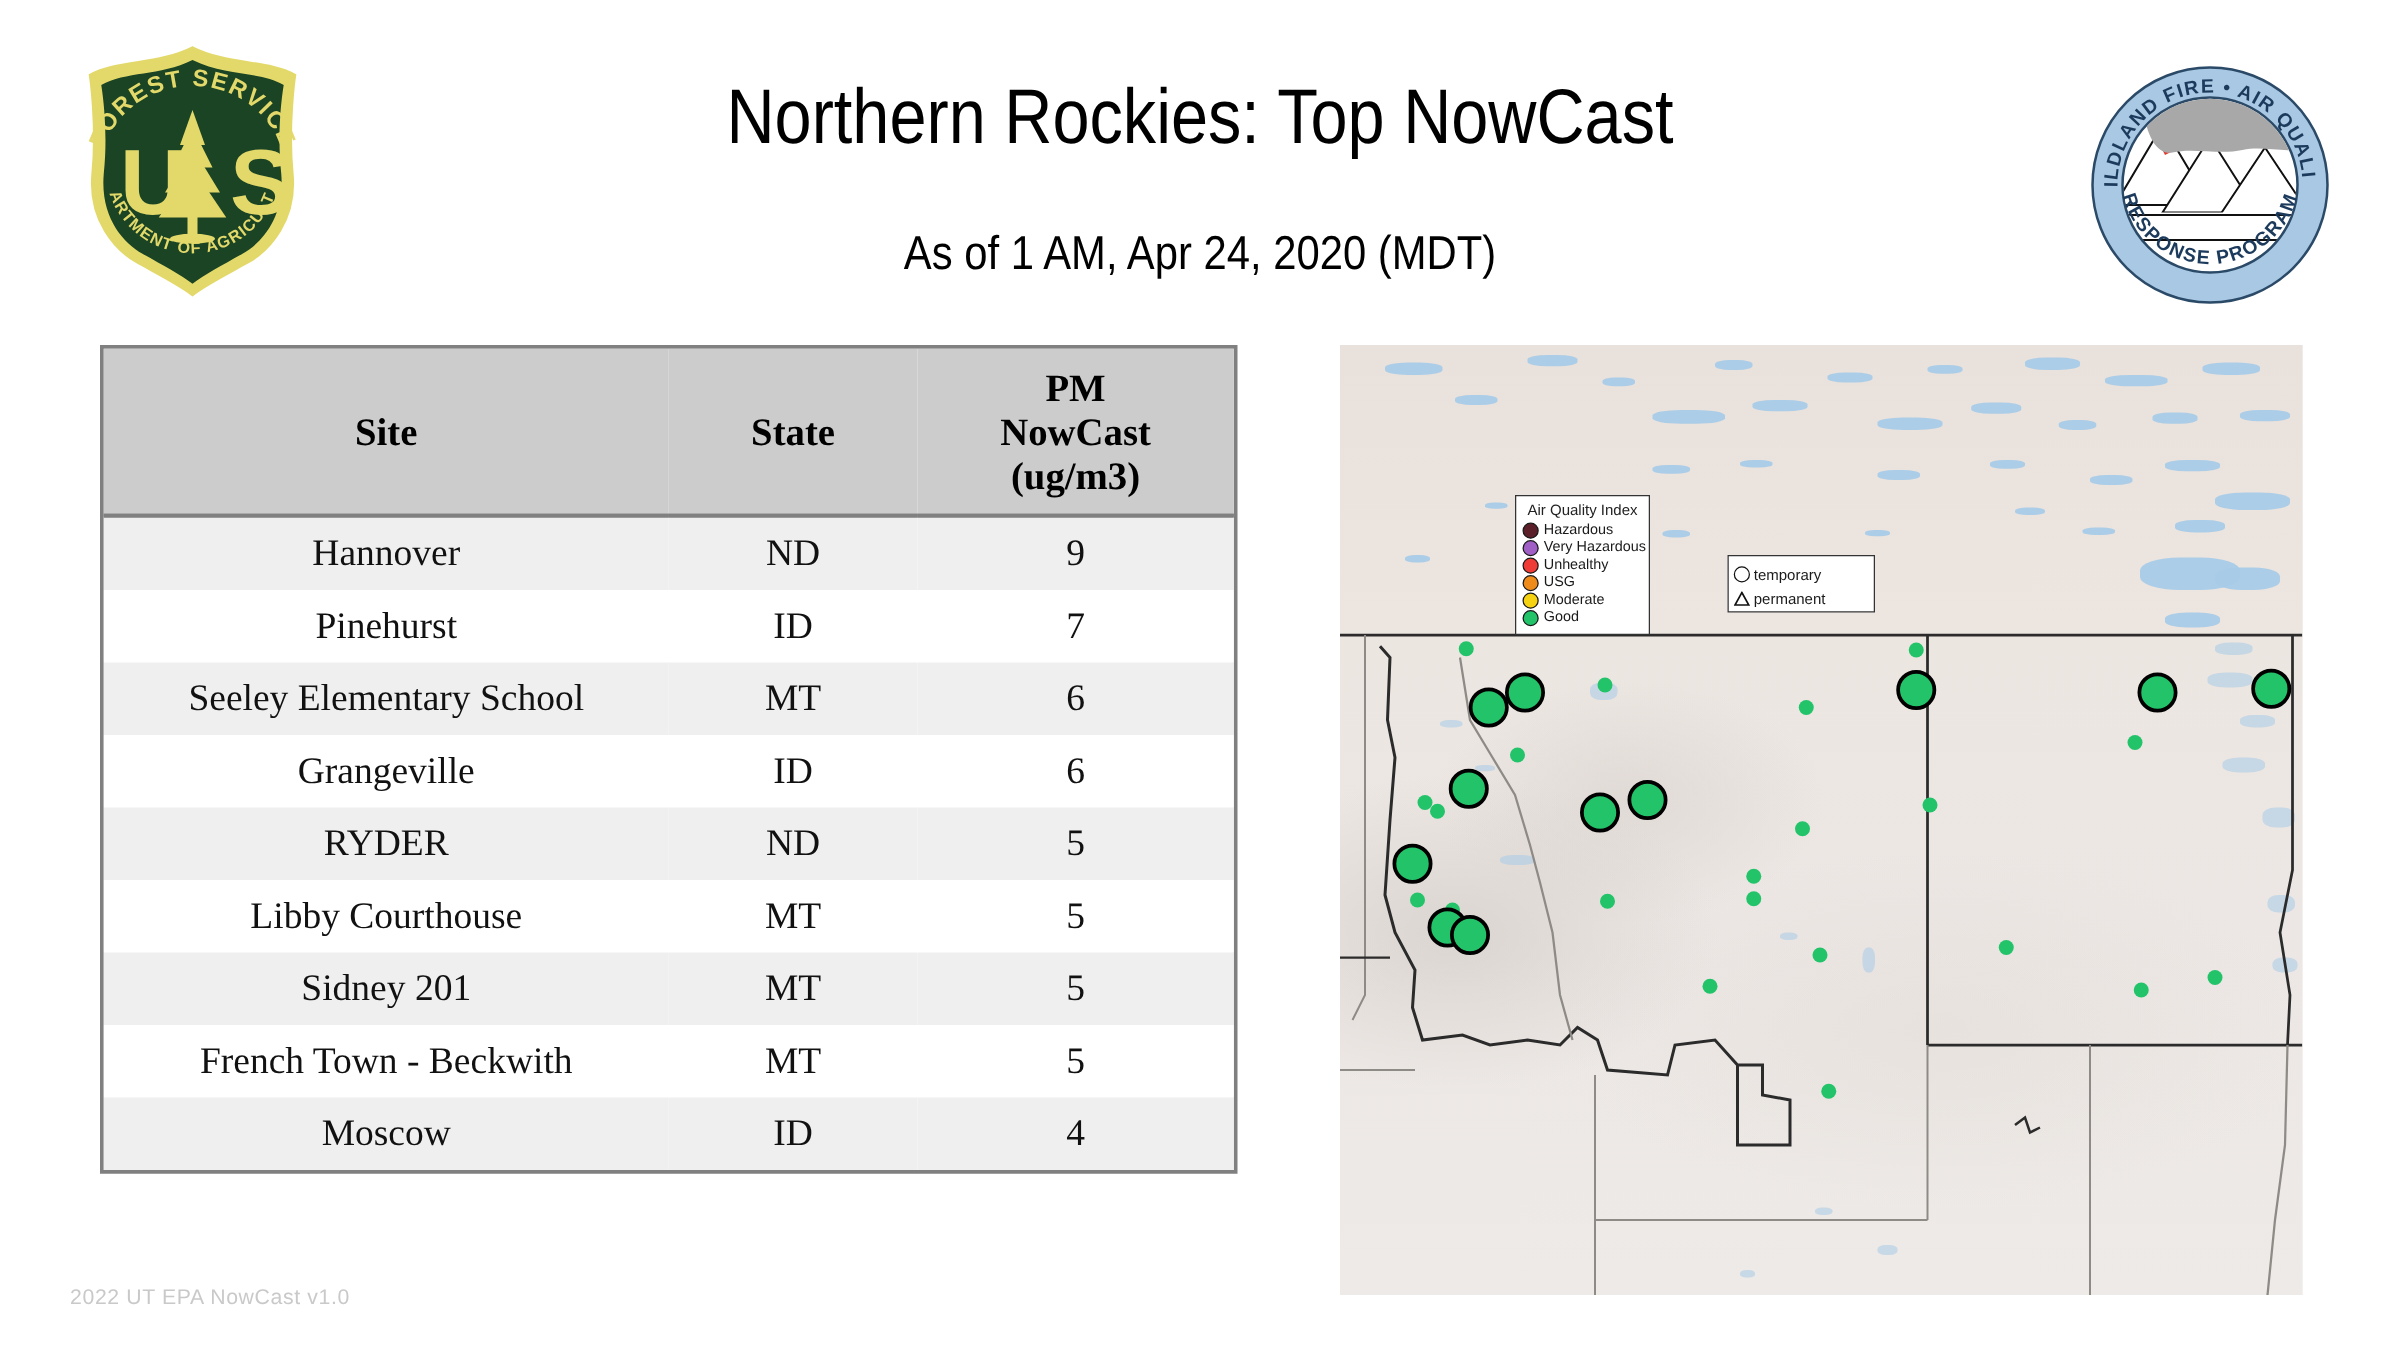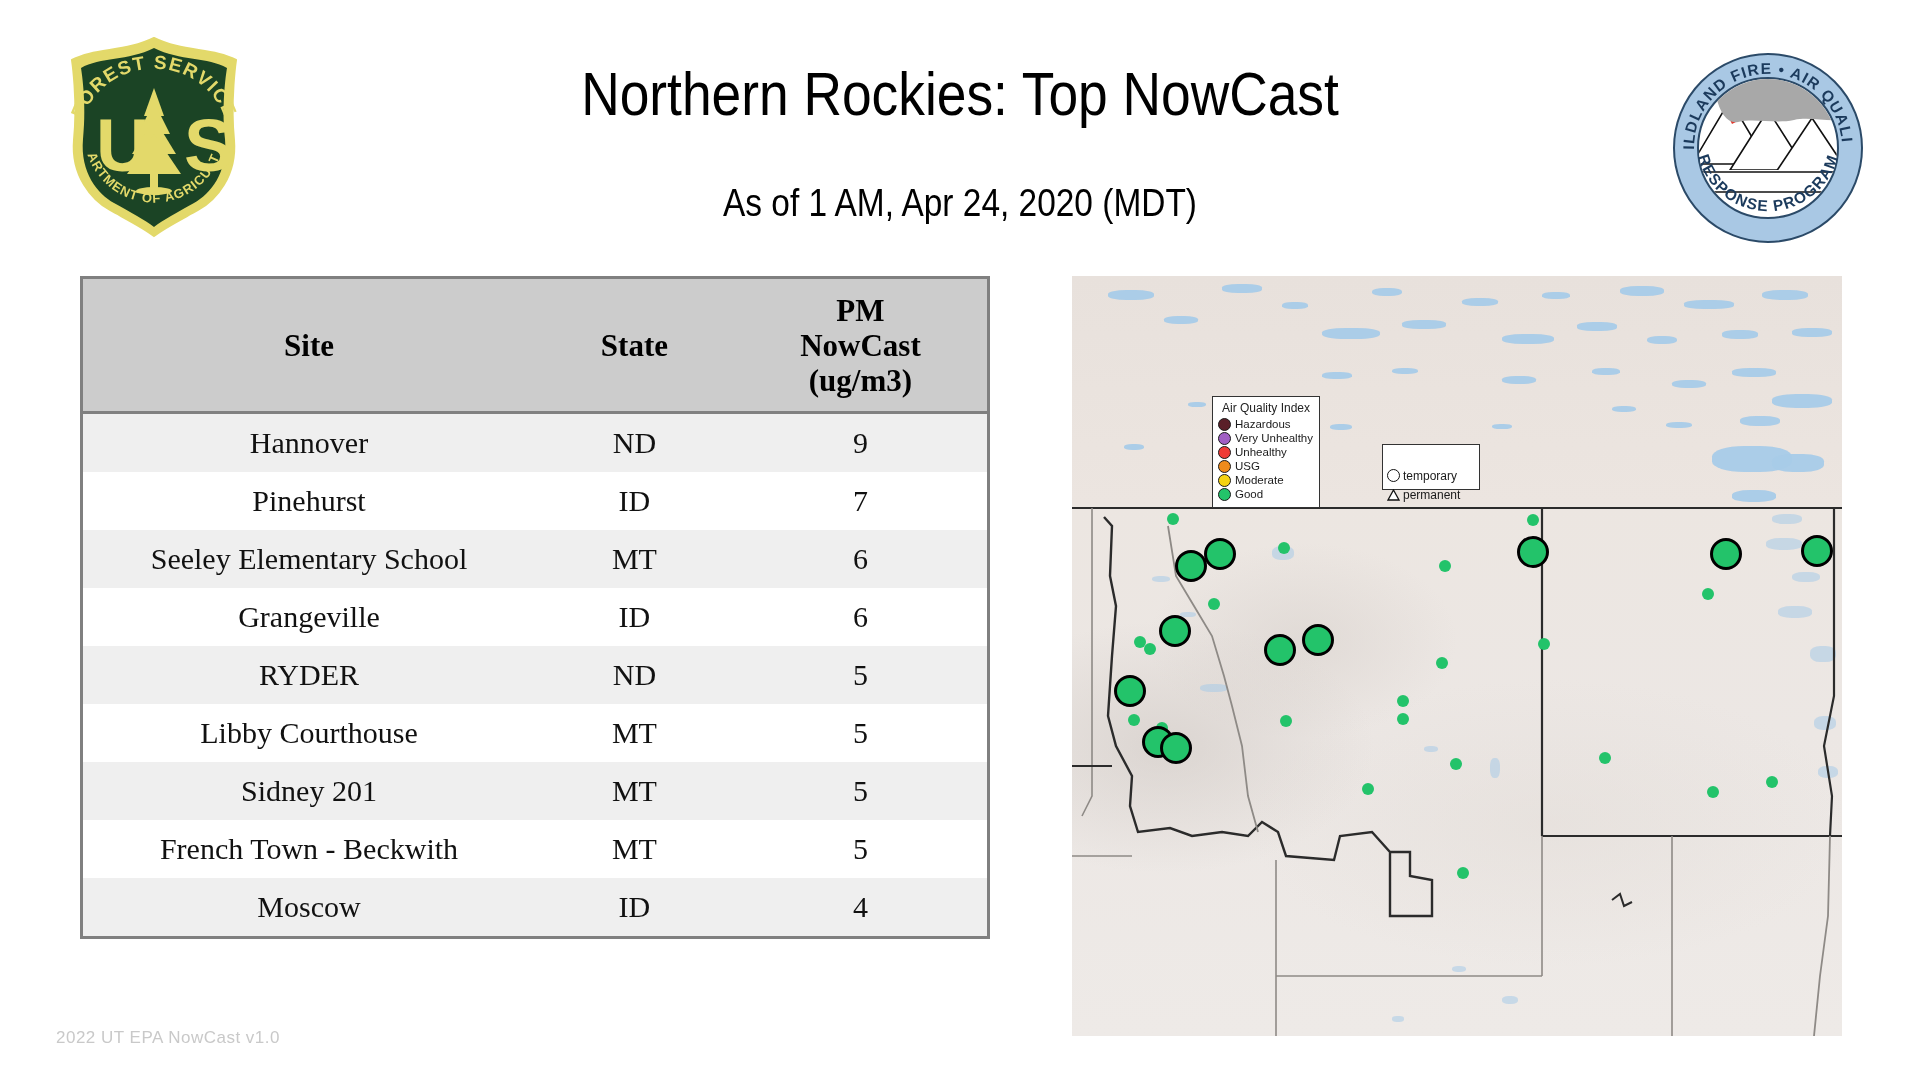--- a/index.html
+++ b/index.html
@@ -77,23 +77,23 @@
     font-size:12px;line-height:14px;text-align:center;color:#222;
     margin-bottom:2px;font-family:"Liberation Sans",sans-serif;
   }
   .lg-row{display:flex;align-items:center;height:14px;}
   .lg-dot{
     width:11px;height:11px;border-radius:50%;border:1px solid #1a1a1a;
     margin-right:4px;flex:0 0 auto;
   }
   .lg-label{font-size:11.5px;line-height:13px;color:#1a1a1a;white-space:nowrap;}
   #site-legend{
-    position:absolute;left:1382px;top:444px;width:98px;height:46px;
+    position:absolute;left:1382px;top:444px;width:118px;height:46px;
     background:#fff;border:1px solid #333;box-sizing:border-box;
-    padding:21px 4px;
+    padding:5px 4px;
   }
   .sl-row{display:flex;align-items:center;height:19px;}
   .sl-label{font-size:12px;line-height:14px;color:#1a1a1a;margin-left:3px;}
   .sl-circle{
     width:11px;height:11px;border-radius:50%;border:1.5px solid #111;
     background:#fff;flex:0 0 auto;
   }
   .tri-svg{display:block;}
   
   #watermark{
@@ -367,21 +367,21 @@
 
 <div id="aqi-legend">
   <div class="lg-title">Air Quality Index</div>
   <div id="aqi-items">
       <div class="lg-row">
         <span class="lg-dot" style="background: rgb(90, 31, 40);"></span>
         <span class="lg-label">Hazardous</span>
       </div>
       <div class="lg-row">
         <span class="lg-dot" style="background: rgb(160, 95, 196);"></span>
-        <span class="lg-label">Very Unhealthy</span>
+        <span class="lg-label">Very Hazardous</span>
       </div>
       <div class="lg-row">
         <span class="lg-dot" style="background: rgb(239, 59, 54);"></span>
         <span class="lg-label">Unhealthy</span>
       </div>
       <div class="lg-row">
         <span class="lg-dot" style="background: rgb(239, 139, 27);"></span>
         <span class="lg-label">USG</span>
       </div>
       <div class="lg-row">

